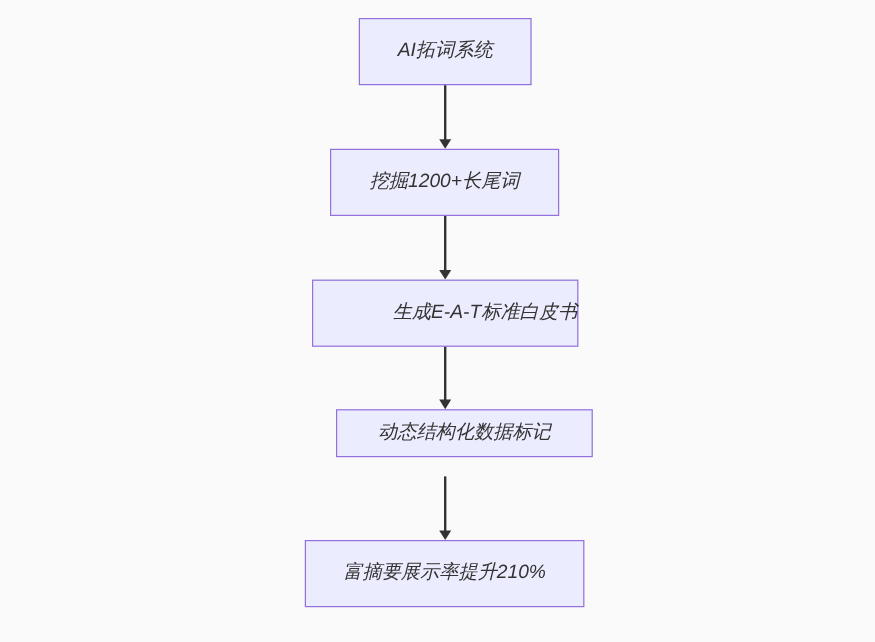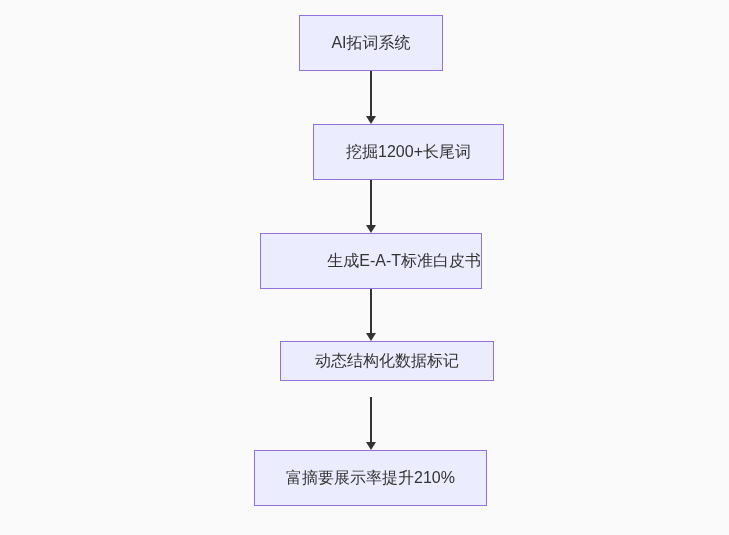--- a/index.html
+++ b/index.html
@@ -13,36 +13,37 @@
   html, body {
     width: 729px; height: 535px;
     font-family: "Liberation Sans", "DejaVu Sans", sans-serif;
     background: var(--background);
     overflow: hidden;
   }
   .canvas {
     position: relative;
     width: 729px; height: 535px;
     background: var(--background);
+    font-style: italic;
   }
   .node {
     position: absolute;
     display: flex;
     align-items: center;
     justify-content: center;
     background: var(--node-fill);
     border: 1.5px solid var(--node-border);
     color: var(--text);
     font-size: 16px;
     line-height: 1.2;
     text-align: center;
     white-space: nowrap;
   }
   .node-1 { left: 299px; top: 15px;  width: 144px; height: 56px; }
-  .node-2 { left: 275px; top: 124px; width: 191px; height: 56px; margin-left: 38px; }
+  .node-2 { left: 275px; top: 124px; width: 191px; height: 56px; }
   .node-3 { left: 260px; top: 233px; width: 222px; height: 56px; justify-content: flex-end; }
   .node-4 { left: 280px; top: 341px; width: 214px; height: 40px; }
   .node-5 { left: 254px; top: 450px; width: 233px; height: 56px; text-align: right; }
 
   .arrow {
     position: absolute;
     left: 365px;          
     width: 12px;
   }
   .arrow-1 { top: 71px;  height: 53px; }

